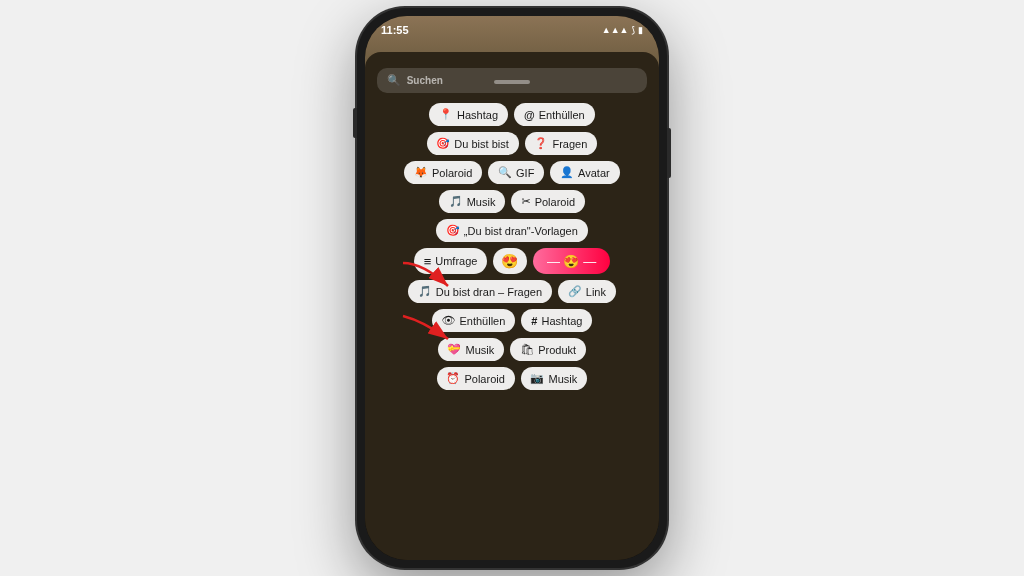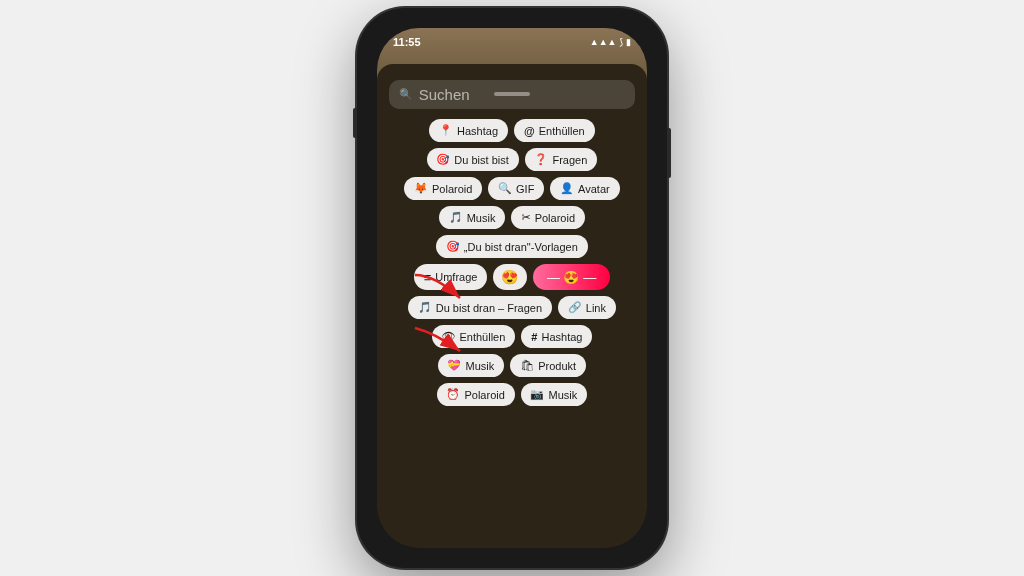--- a/index.html
+++ b/index.html
@@ -10,21 +10,21 @@
       align-items: center;
       min-height: 100vh;
       font-family: -apple-system, BlinkMacSystemFont, 'Helvetica Neue', sans-serif;
     }
 
     .phone-outer {
       width: 310px;
       height: 560px;
       background: #1a1a1a;
       border-radius: 48px;
-      padding: 20px;
+      padding: 8px;
       box-shadow: 0 0 0 2px #333, 0 20px 60px rgba(0,0,0,0.4);
       position: relative;
     }
 
     .phone-inner {
       width: 100%;
       height: 100%;
       background: #000;
       border-radius: 42px;
       overflow: hidden;
@@ -138,21 +138,22 @@
       margin-bottom: 10px;
     }
 
     .search-icon-svg {
       color: rgba(255,255,255,0.6);
       font-size: 11px;
     }
 
     .search-placeholder {
       color: rgba(255,255,255,0.6);
-      font-size: 15px;
+      font-size: 10px;
+      font-weight: bold;
     }
 
     
     .stickers-container {
       display: flex;
       flex-direction: column;
       gap: 6px;
       align-items: center;
     }
 

